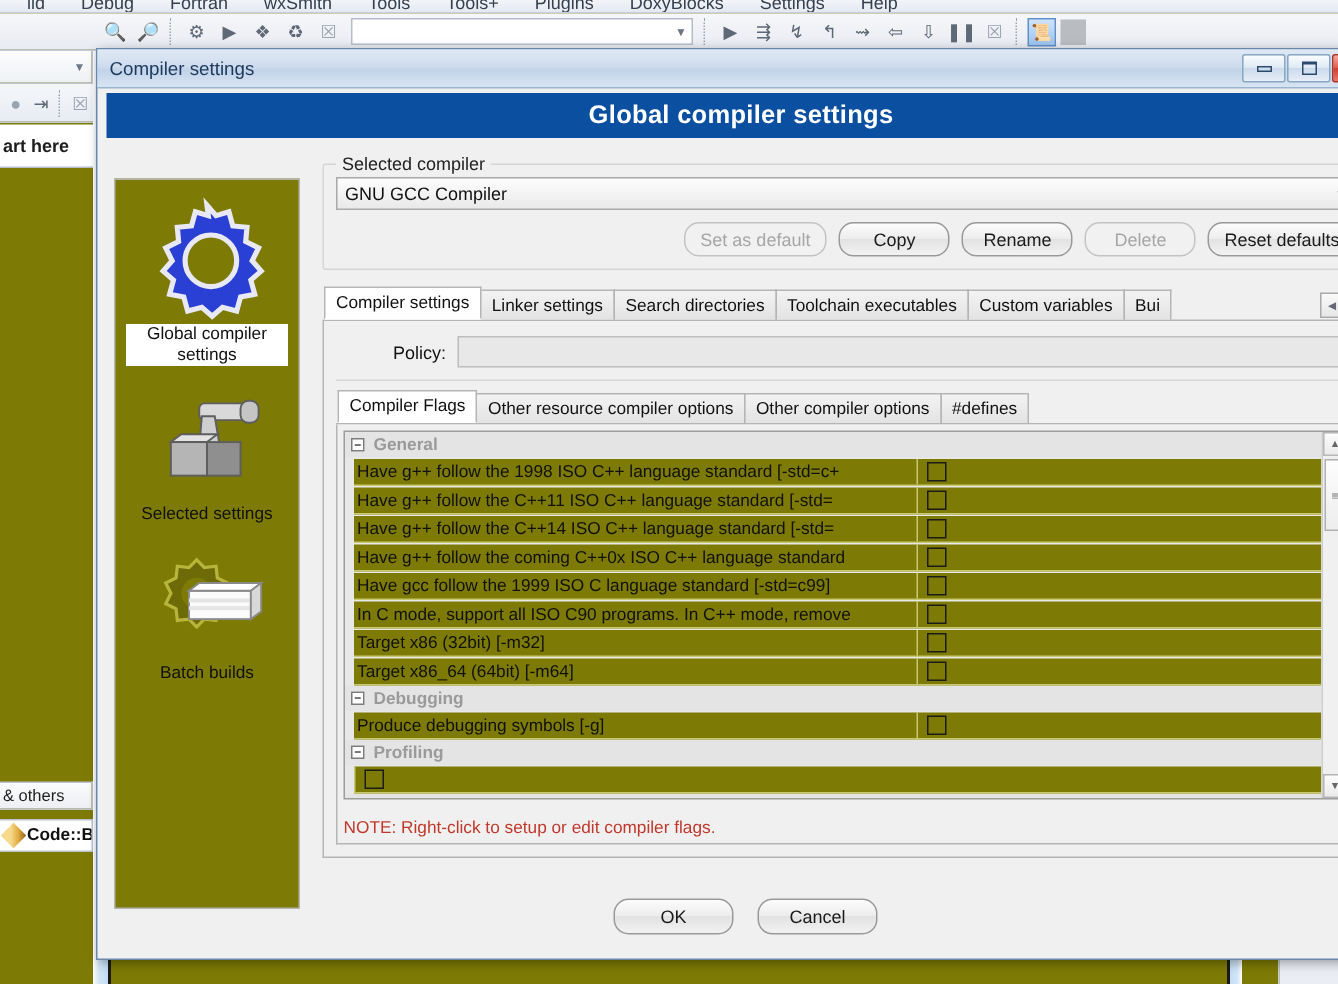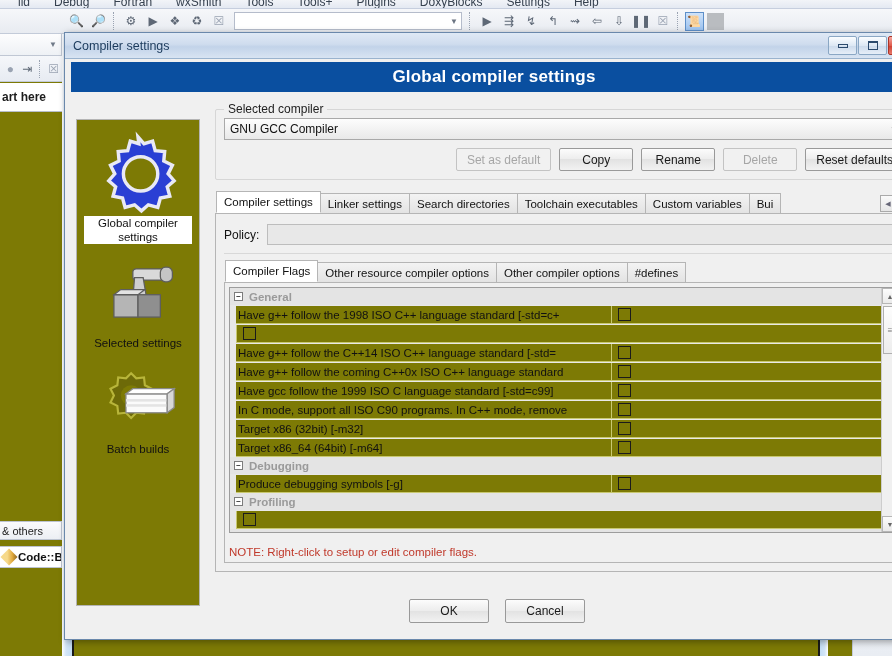--- a/index.html
+++ b/index.html
@@ -223,21 +223,21 @@
     display: flex; align-items: center; justify-content: center;
     color: #333; font-size: 8px;
   }
   .btn-row {
     display: flex; justify-content: flex-end; gap: 8px;
     margin-top: 8px;
   }
   .btn {
     min-width: 74px; height: 23px; padding: 0 10px;
     background: linear-gradient(#fcfcfc, #ededed 48%, #e2e2e2 50%, #f2f2f2);
-    border: 1px solid #999; border-radius: 2px;
+    border: 1px solid #999; border-radius: 10px;
     font-size: 12px; color: #1a1a1a;
     display: flex; align-items: center; justify-content: center;
   }
   .btn.disabled { color: #a6a6a6; border-color: #c3c3c3; background: #f1f1f1; }
 
   
   .tabstrip {
     display: flex; align-items: flex-end; margin-top: 12px;
     border-bottom: 1px solid #b5b5b5; padding-left: 1px;
     height: 22px;
@@ -263,21 +263,21 @@
     display: flex; align-items: center; justify-content: center;
     color: #667; font-size: 7px;
   }
 
   .tabpanel {
     border: 1px solid #b5b5b5; border-top: 0;
     background: #f0f0f0;
     padding: 10px 8px 8px 8px;
   }
   .policy-row { display: flex; align-items: center; gap: 8px; }
-  .policy-label { font-size: 12px; color: #111; }
+  .policy-label { font-size: 12px; color: #111; margin-left: 38px; }
   .policy-combo {
     flex: 1; height: 21px;
     background: #e8e8e8; border: 1px solid #bdbdbd;
     display: flex; align-items: center;
   }
   .policy-combo .arrow {
     margin-left: auto; width: 16px;
     display:flex; align-items:center; justify-content:center;
     color: #999; font-size: 7px;
   }
@@ -567,20 +567,21 @@
                 <span class="expander">−</span>
                 <span>General</span>
               </div>
               <div class="flag-row">
                 <span class="flag-text">Have g++ follow the 1998 ISO C++ language standard  [-std=c+</span>
                 <span class="flag-cb-cell">
                     <span class="chk"></span>
                   </span>
               </div>
               <div class="flag-row">
+                <span class="flag-text">Have g++ follow the C++11 ISO C++ language standard  [-std=</span>
                 <span class="flag-cb-cell">
                     <span class="chk"></span>
                   </span>
               </div>
               <div class="flag-row">
                 <span class="flag-text">Have g++ follow the C++14 ISO C++ language standard  [-std=</span>
                 <span class="flag-cb-cell">
                     <span class="chk"></span>
                   </span>
               </div>

